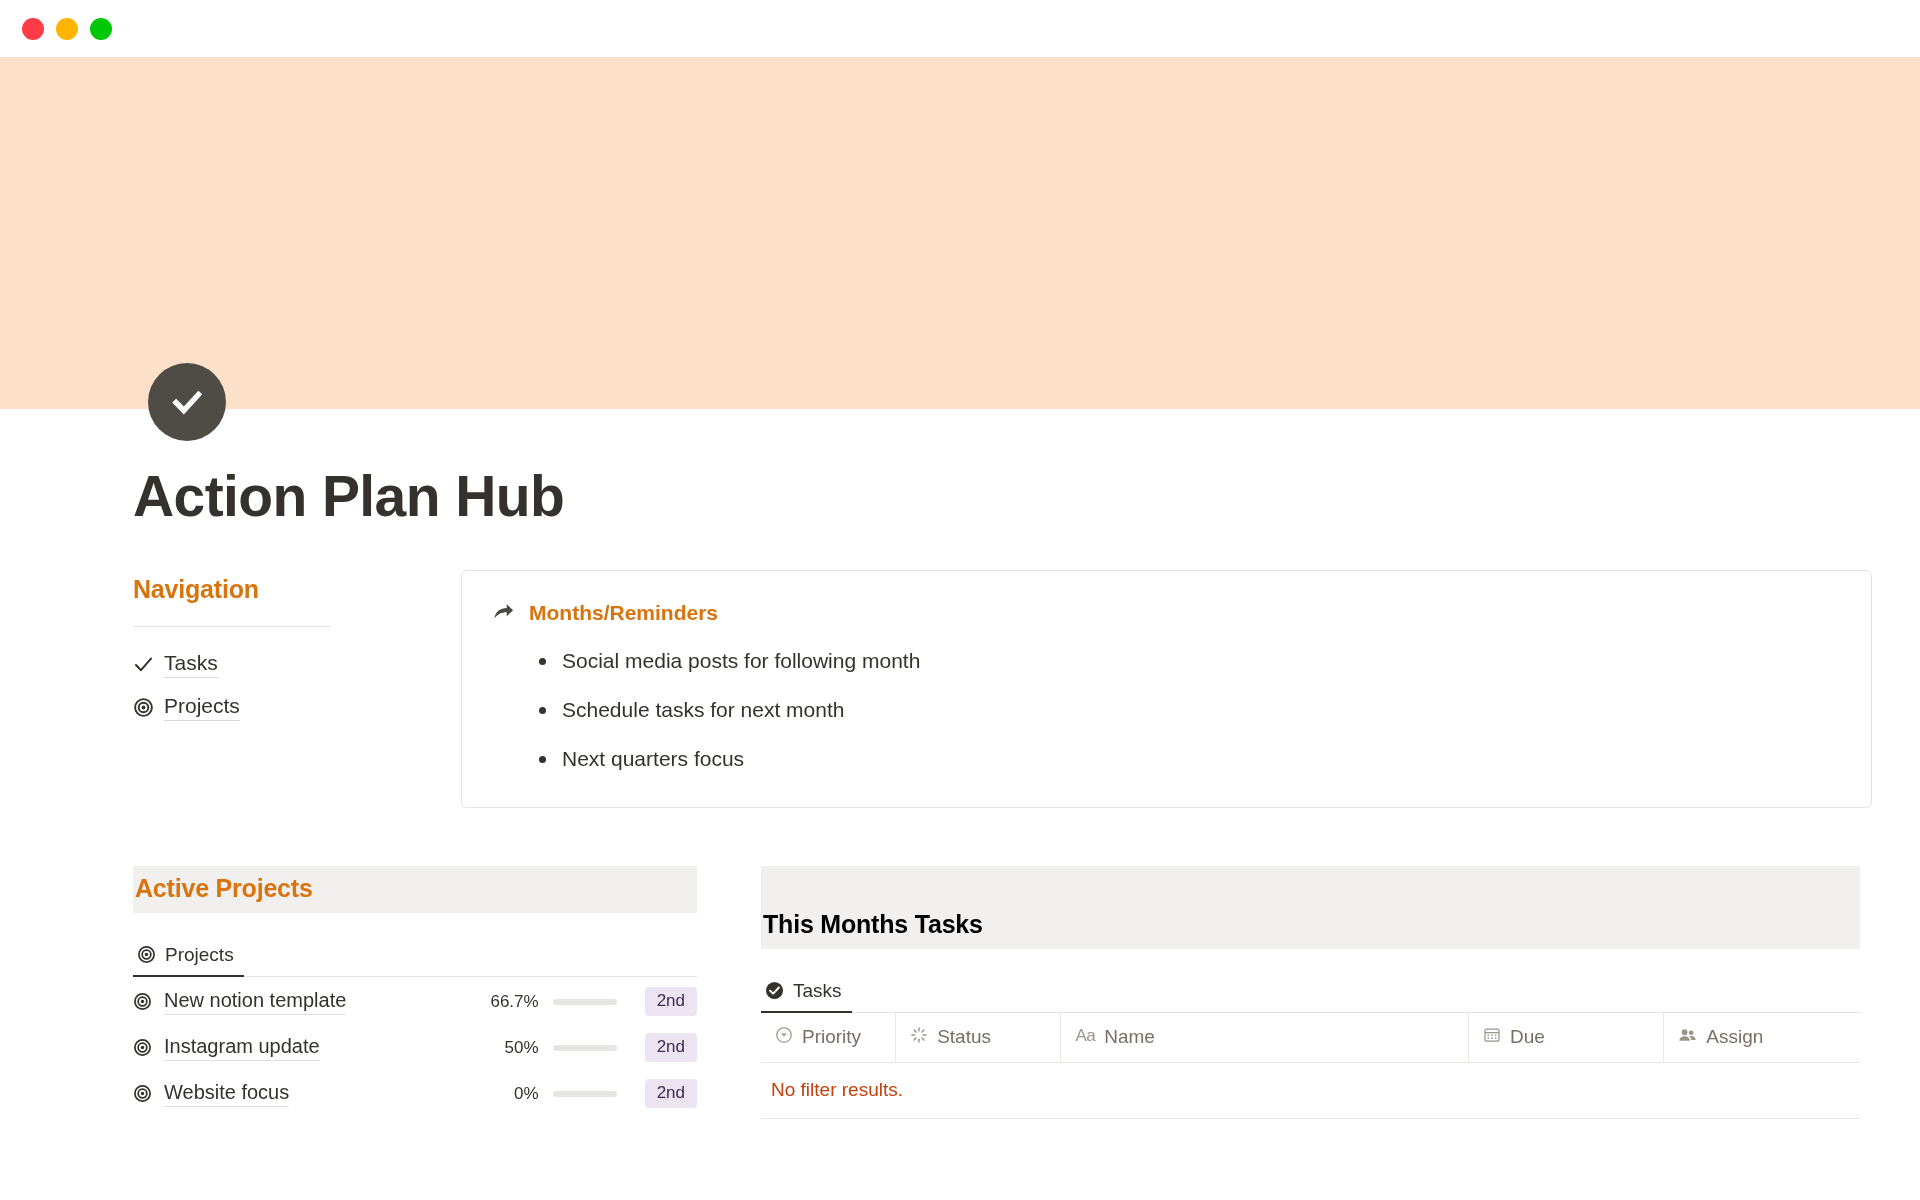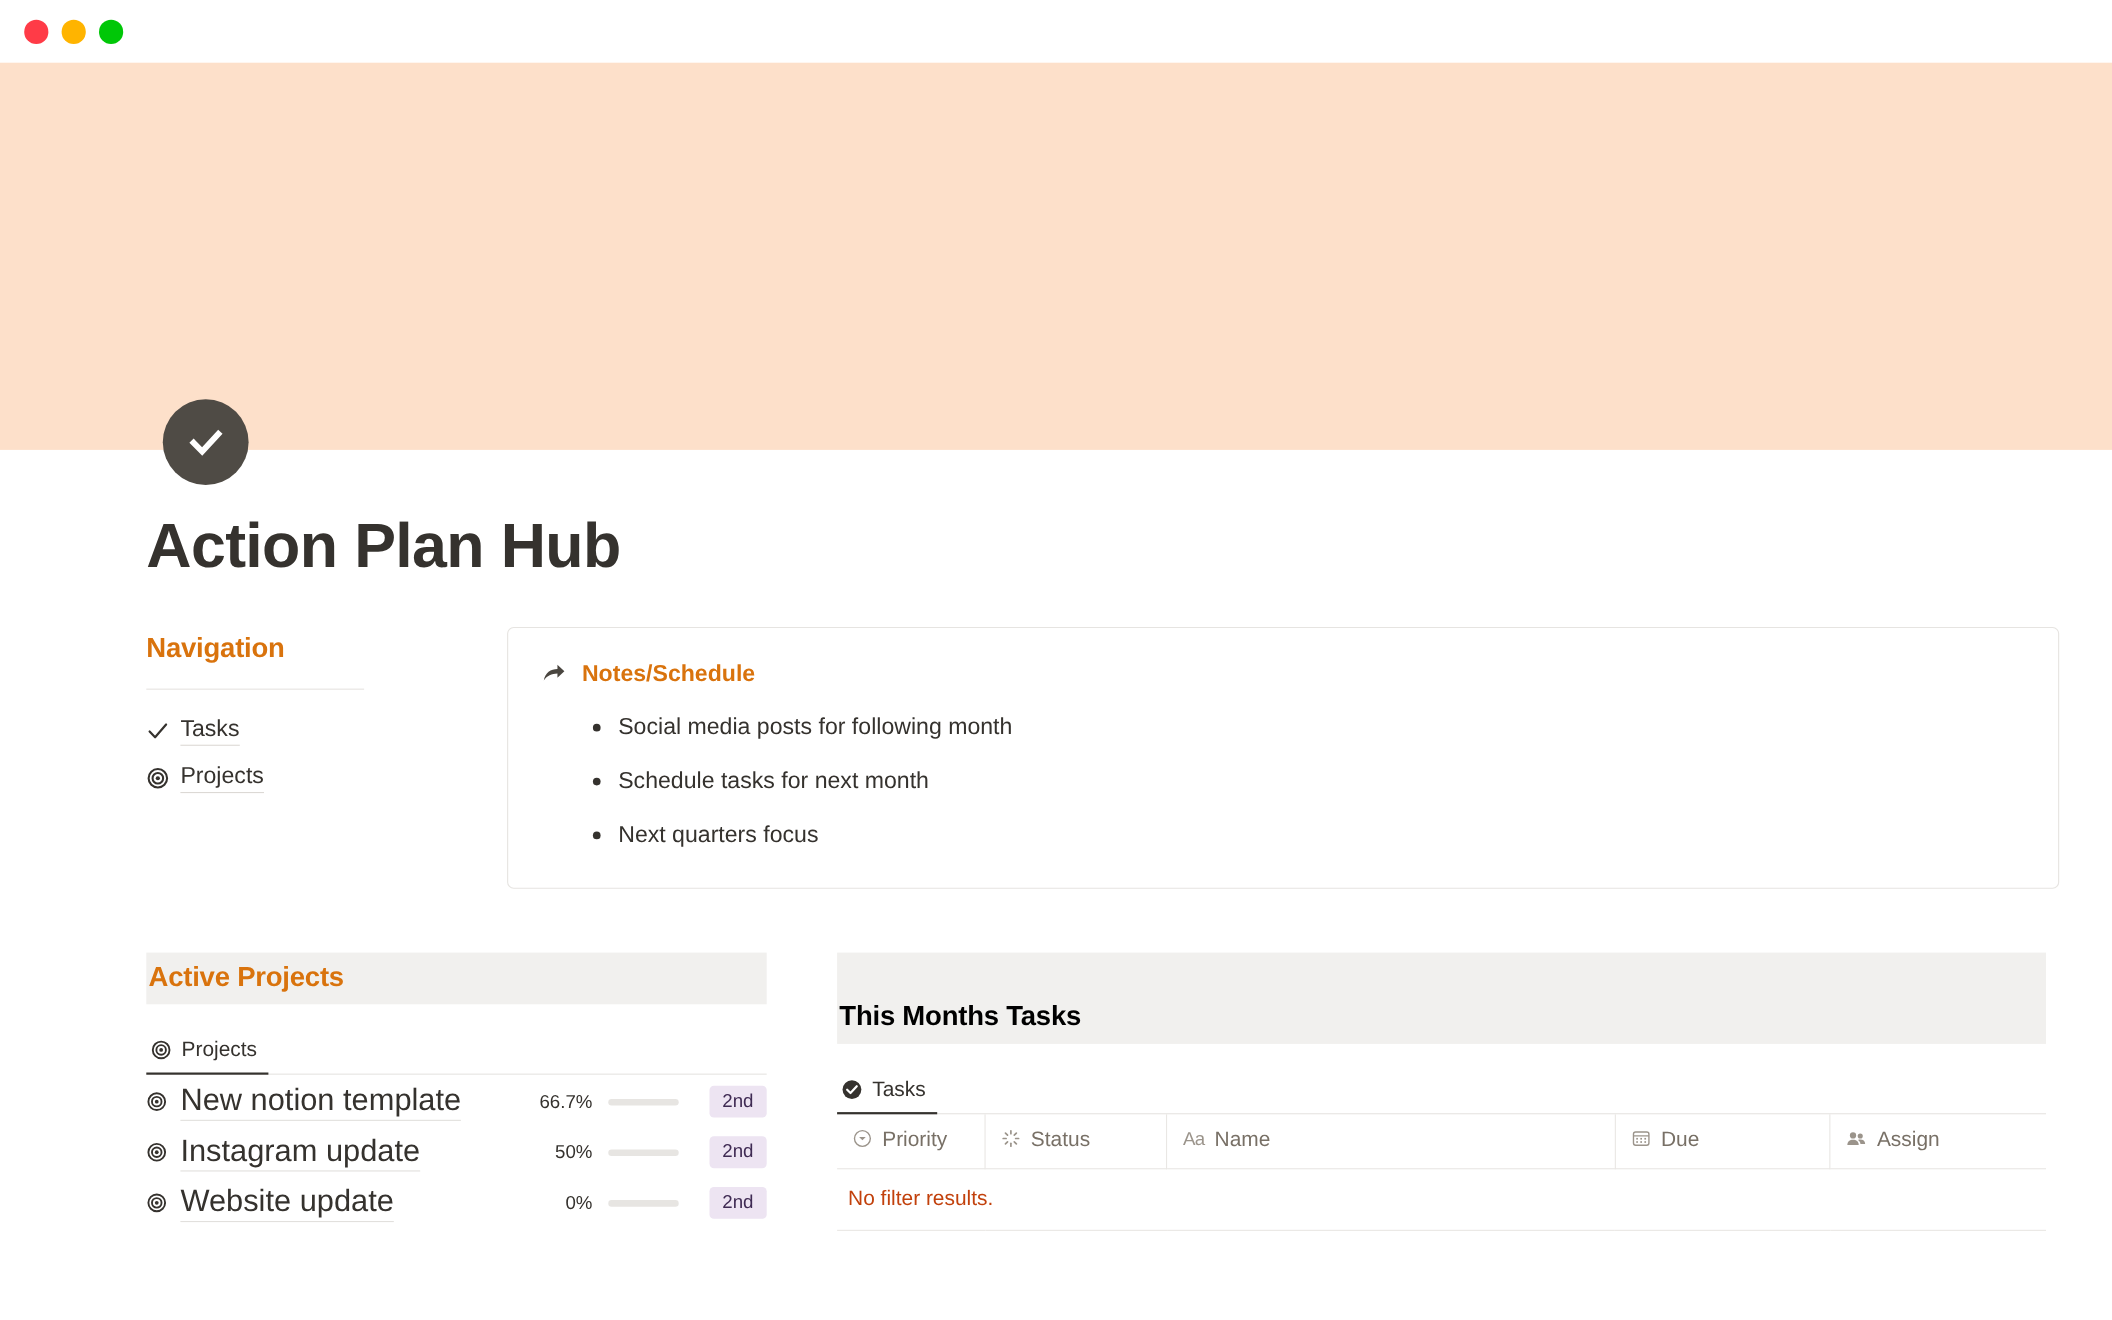--- a/index.html
+++ b/index.html
@@ -186,21 +186,21 @@
 
   
   .proj-row {
     display: flex;
     align-items: center;
     height: 42px;
     margin-top: 4px;
   }
   .proj-icon { width: 21px; flex: 0 0 21px; display:flex; align-items:center; }
   .proj-name {
-    font-size: 28px;
+    font-size: 20px;
     color: #35322E;
     margin-left: 10px;
     border-bottom: 1.5px solid #E2E0DD;
     padding-bottom: 2px;
     white-space: nowrap;
   }
   .proj-spacer { flex: 1; }
   .proj-pct {
     font-size: 17px;
     color: #35322E;
@@ -314,21 +314,21 @@
       </div>
     </div>
 
     <div class="callout">
       <div class="callout-head">
         <span>
           <svg width="23" height="23" viewBox="0 0 24 24">
             <path d="M2.5 18.5 C3.6 10.6 9.2 7.6 15.4 7.4 L15.4 3.4 L22 9.6 L15.4 15.8 L15.4 11.8 C9.9 11.9 5.6 13.7 2.5 18.5 Z" fill="#4A4640"></path>
           </svg>
         </span>
-        <span class="callout-title" style="color: rgb(217, 115, 13);">Notes/Schedule</span>
+        <span class="callout-title" style="color: rgb(217, 115, 13);">Months/Reminders</span>
       </div>
       <div class="callout-list">
         <div class="callout-li">Social media posts for following month</div>
         <div class="callout-li">Schedule tasks for next month</div>
         <div class="callout-li">Next quarters focus</div>
       </div>
     </div>
 
   </div>
 
@@ -389,21 +389,21 @@
         </div>
 
         <div class="proj-row">
           <span class="proj-icon">
             <svg width="19" height="19" viewBox="0 0 21 21">
               <circle cx="10.5" cy="10.5" r="8.4" fill="none" stroke="#35322E" stroke-width="1.9"></circle>
               <circle cx="10.5" cy="10.5" r="4.8" fill="none" stroke="#35322E" stroke-width="1.9"></circle>
               <circle cx="10.5" cy="10.5" r="1.9" fill="#35322E"></circle>
             </svg>
           </span>
-          <span class="proj-name">Website update</span>
+          <span class="proj-name">Website focus</span>
           <span class="proj-spacer"></span>
           <span class="proj-pct">0%</span>
           <span class="proj-bar" style="background: rgb(231, 229, 226);">
             <span class="proj-bar-fill" style="width: 0%; background: rgb(110, 158, 126);"></span>
           </span>
           <span class="badge" style="background: rgb(237, 228, 242); color: rgb(63, 42, 83);">2nd</span>
         </div>
 
       </div>
     </div>

